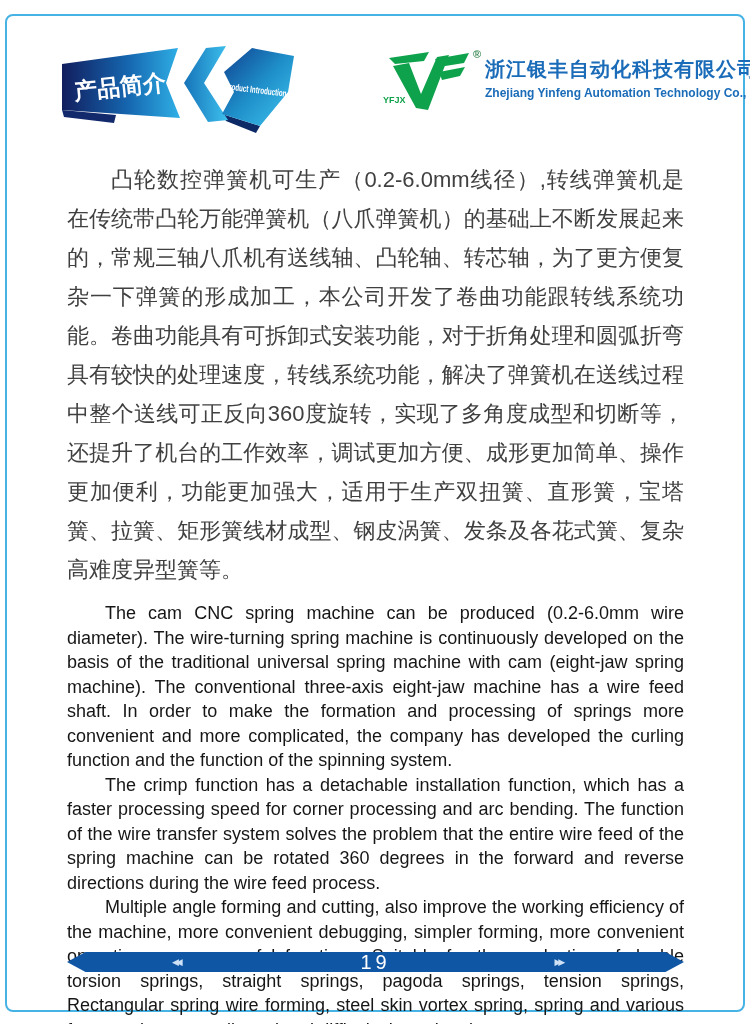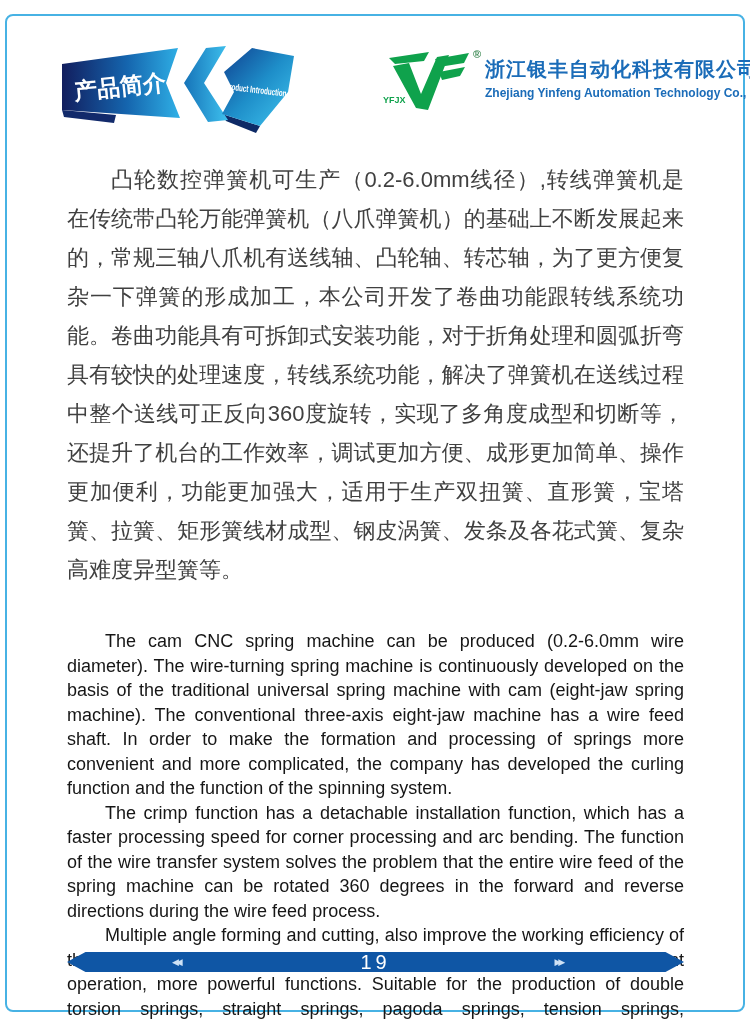--- a/index.html
+++ b/index.html
@@ -15,21 +15,21 @@
   .reg-mark { position:absolute; left:-12px; top:-8px; font-size:11px; color:#3f8b56; font-weight:bold; }
   .company-cn { font-size:20px; font-weight:bold; color:#1b6cb8; letter-spacing:1px; white-space:nowrap; }
   .company-en { font-size:12px; font-weight:bold; color:#1b6cb8; margin-top:3px; white-space:nowrap; }
 
   
   .content { position:absolute; left:67px; top:142px; width:617px; }
   .page-title { text-align:center; font-size:40px; font-weight:bold; color:#1a6cbd; letter-spacing:3px; }
   .para-cn { margin-top:18px; font-size:22px; line-height:39px; color:#404040;
              text-align:justify; text-indent:2em; }
   .para-en { font-size:18px; line-height:24.5px; color:#161616; text-align:justify; text-indent:38px; }
-  .para-en.first { margin-top:40px; }
+  .para-en.first { margin-top:12px; }
 
   
   .footer-bar { position:absolute; left:67px; top:952px; width:617px; height:20px;
                 background:#0f56a5; color:#fff;
                 clip-path:polygon(0 50%, 3% 0, 97% 0, 100% 50%, 97% 100%, 3% 100%);
                 display:flex; align-items:center; justify-content:center; }
   .page-num { font-size:20px; letter-spacing:4px; line-height:20px; }
   .pager-icon { position:absolute; top:0; font-size:9px; line-height:20px; letter-spacing:-3px;
                 color:#cfe2f5; cursor:pointer; }
   .pager-prev { left:17%; }

